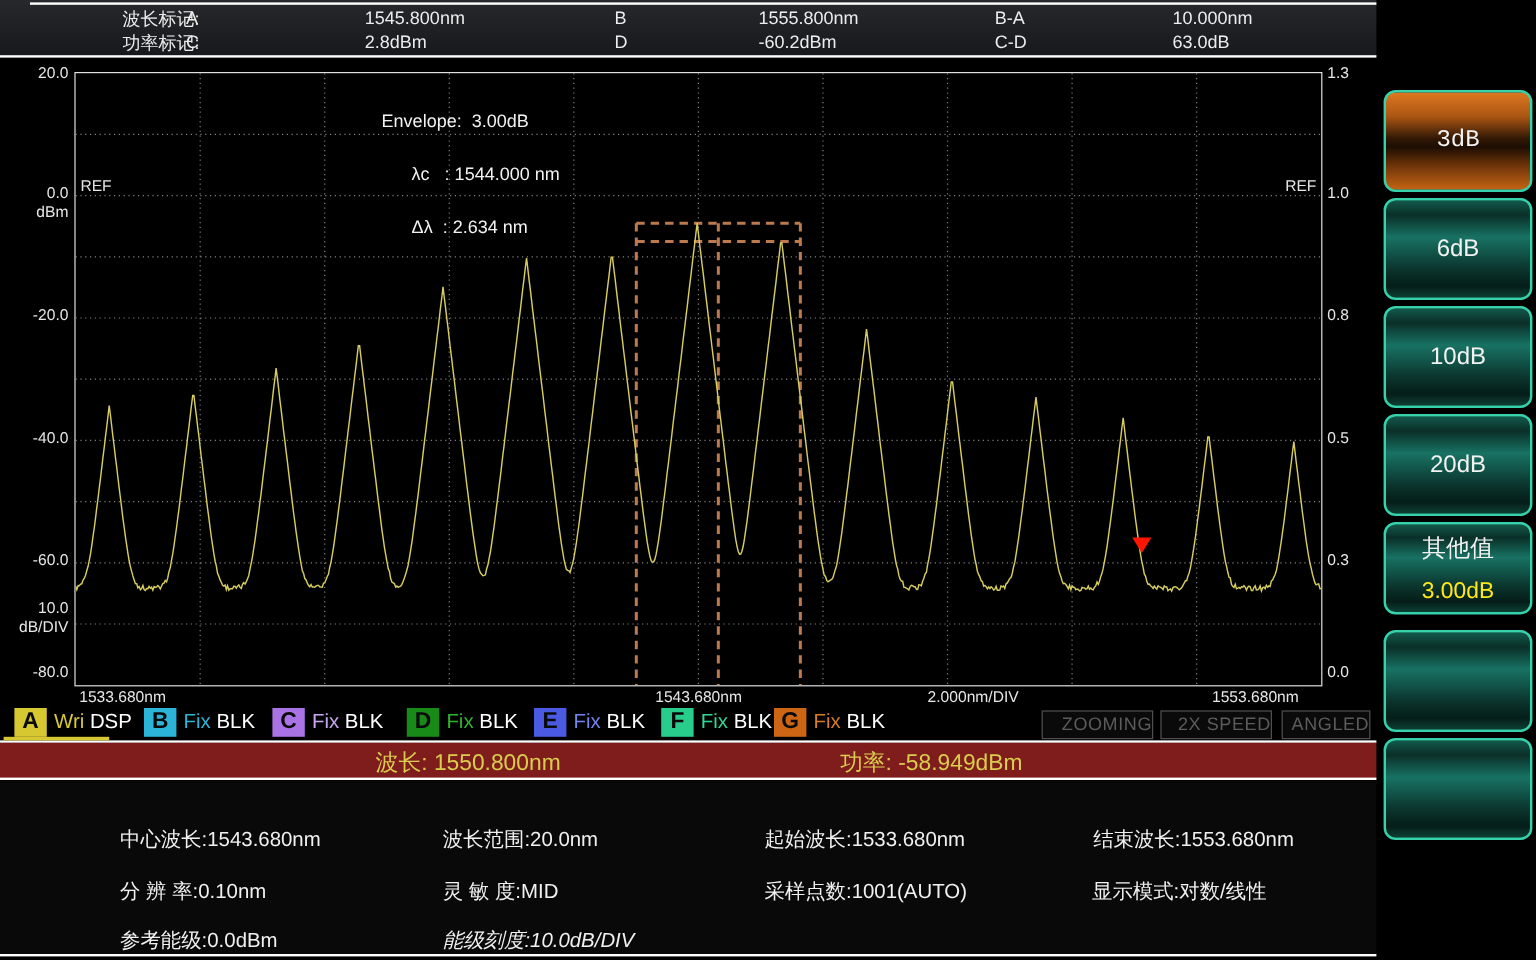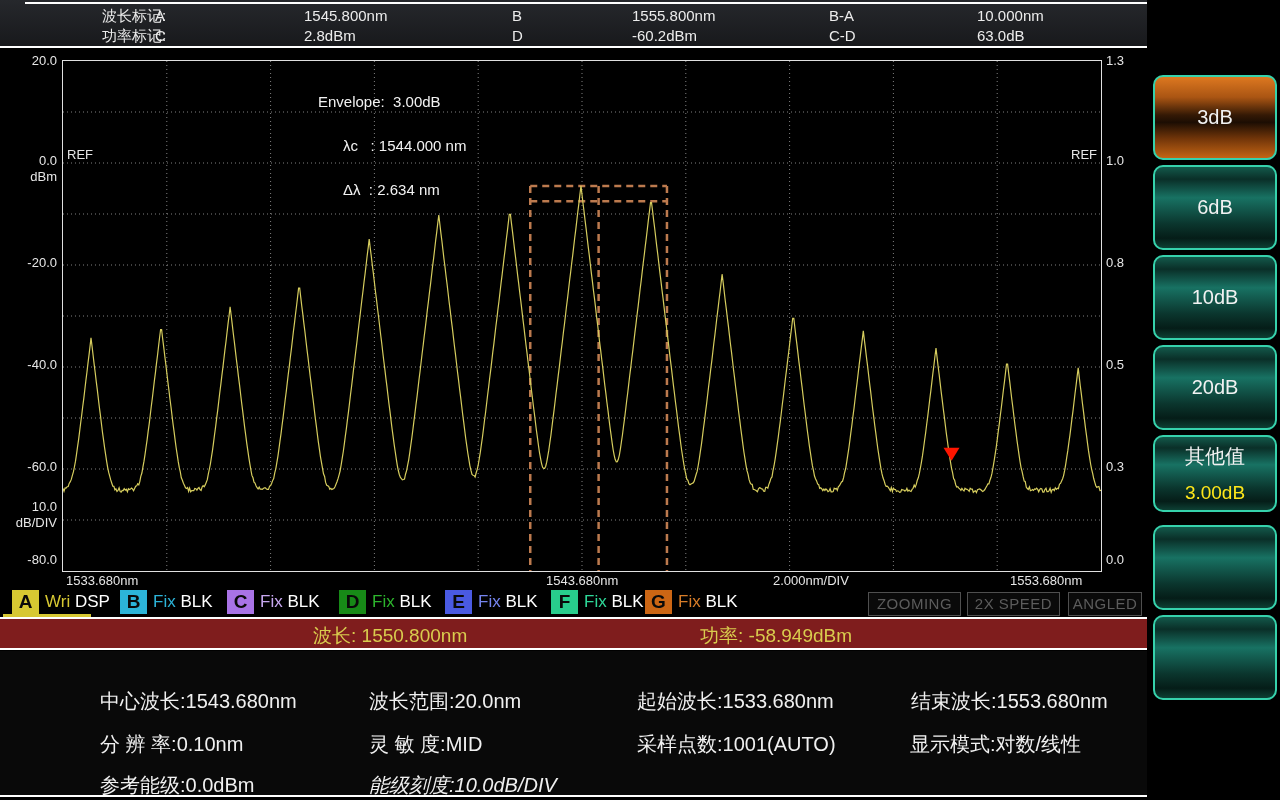--- a/index.html
+++ b/index.html
@@ -14,30 +14,30 @@
   .ytick .sub{font-size:13px;}
   #yleft{position:absolute;left:0;top:0;width:57px;height:620px;text-align:right;}
   #yright{position:absolute;left:1106px;top:0;width:45px;height:620px;text-align:left;}
   .xlab{position:absolute;top:573px;font-size:13px;color:#e6e6e6;white-space:pre;}
   .ref{position:absolute;font-size:13px;color:#e6e6e6;z-index:3;}
   .env-text{position:absolute;left:255px;top:30px;font-size:15px;line-height:22px;color:#f2f2f2;white-space:pre;z-index:3;}
   .trace-item{position:absolute;top:590px;height:24px;display:flex;align-items:center;font-size:17px;white-space:pre;}
   .trace-letter{width:27px;height:24px;display:flex;align-items:center;justify-content:center;color:#0a0a0a;font-size:19px;font-weight:bold;margin-right:6px;}
   .trace-state{color:#fff;}
   .trace-underline{position:absolute;left:3px;top:614px;width:88px;height:3px;background:#d7c832;}
-  .status-btn{position:absolute;top:592px;height:22px;line-height:22px;border:1px solid #4f4f4f;color:#5c5c5c;font-size:15px;text-align:center;letter-spacing:.5px;background:#0a0a0a;}
+  .status-btn{position:absolute;top:592px;height:22px;line-height:22px;border:1px solid #4f4f4f;color:#5c5c5c;font-size:15px;text-align:right;letter-spacing:.5px;background:#0a0a0a;}
   #readout-bar{position:absolute;left:0;top:619px;width:1147px;height:30px;background:#7f1d1d;}
   .readout{position:absolute;top:4px;font-size:19px;color:#d9cc4e;white-space:pre;}
   #info{position:absolute;left:0;top:651px;width:1147px;height:146px;background:#090909;}
-  .info-item{position:absolute;font-size:20px;color:#f0f0f0;white-space:pre;}
+  .info-item{position:absolute;font-size:17px;color:#f0f0f0;white-space:pre;}
   #sidebar{position:absolute;left:1150px;top:0;width:130px;height:800px;background:#000;}
   .sbtn{position:absolute;left:3px;width:124px;border:2px solid #36d2ac;border-radius:10px;box-sizing:border-box;
         background:linear-gradient(180deg,#13594b 0%,#0a2f28 15%,#187263 38%,#0b362e 70%,#051d18 88%,#0d4034 100%);
         color:#f2f2f2;display:flex;flex-direction:column;align-items:center;justify-content:center;font-size:20px;}
-  .sbtn.selected{background:linear-gradient(180deg,#dd7820 0%,#aa5513 25%,#341905 47%,#1c0d03 56%,#713509 76%,#c36414 100%);}
+  .sbtn.selected{background:linear-gradient(180deg,#dd7820 0%,#aa5513 25%,#341905 47%,#1c0d03 56%,#713509 76%,#c36414 100%);font-family:Liberation Mono, monospace;}
   .sbtn .sub{color:#ffe81a;margin-top:12px;font-size:19px;}
   #datetime-btn{top:11px;height:55px;font-size:16px;line-height:21px;}
 </style>
 </head>
 <body>
 
 <div id="screen">
 
   <div id="header">
       <span class="hcell" style="left: 102px; top: 7px;">波长标记:</span>

